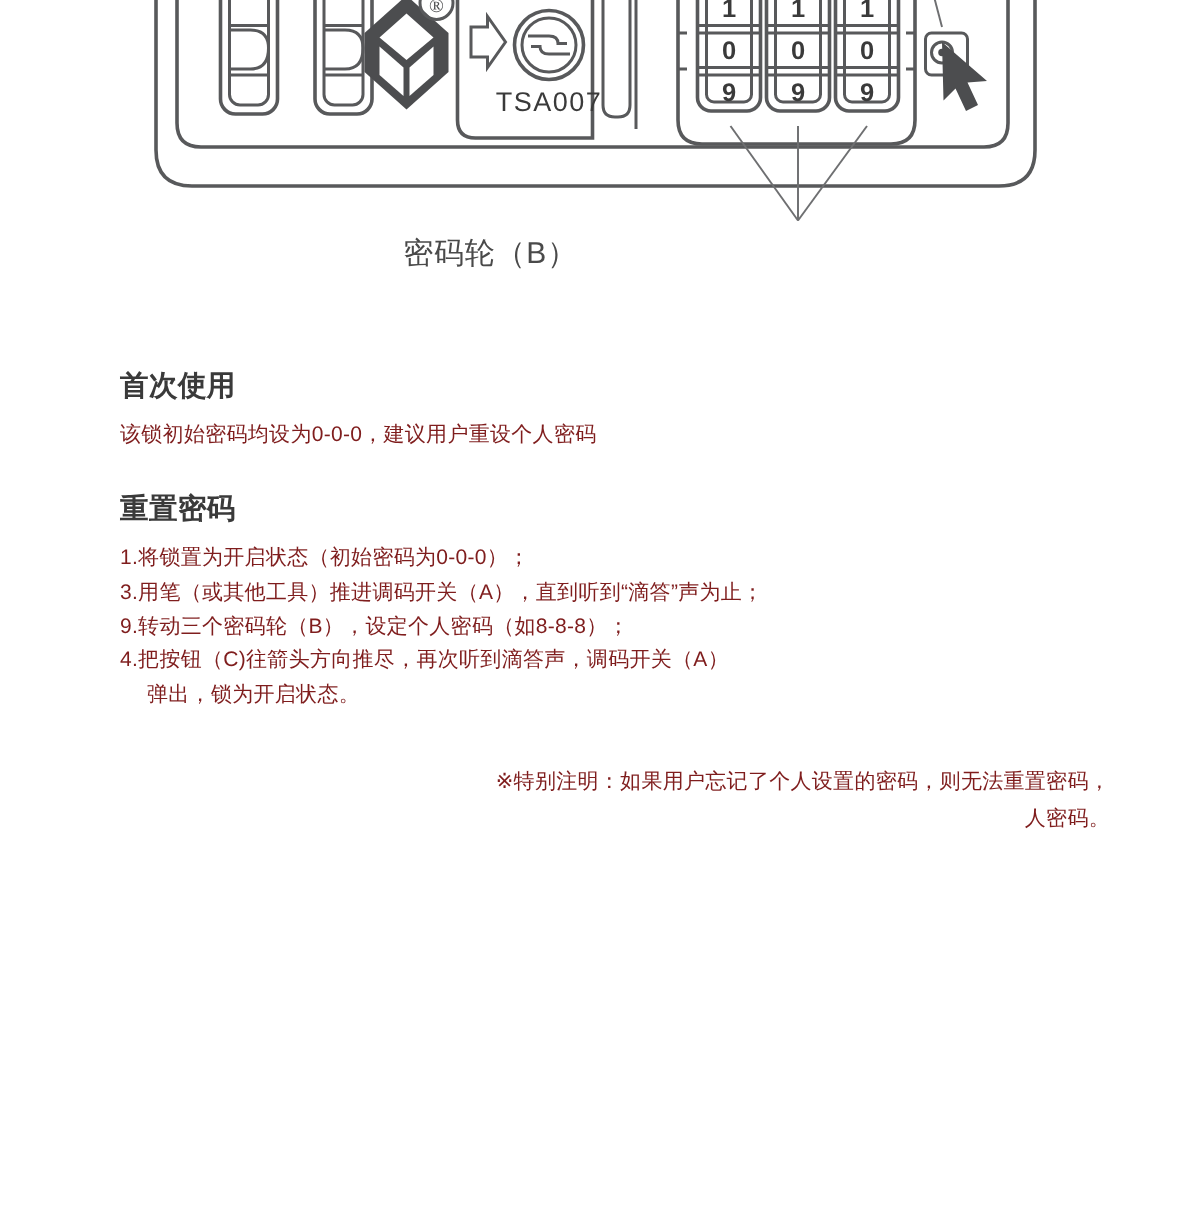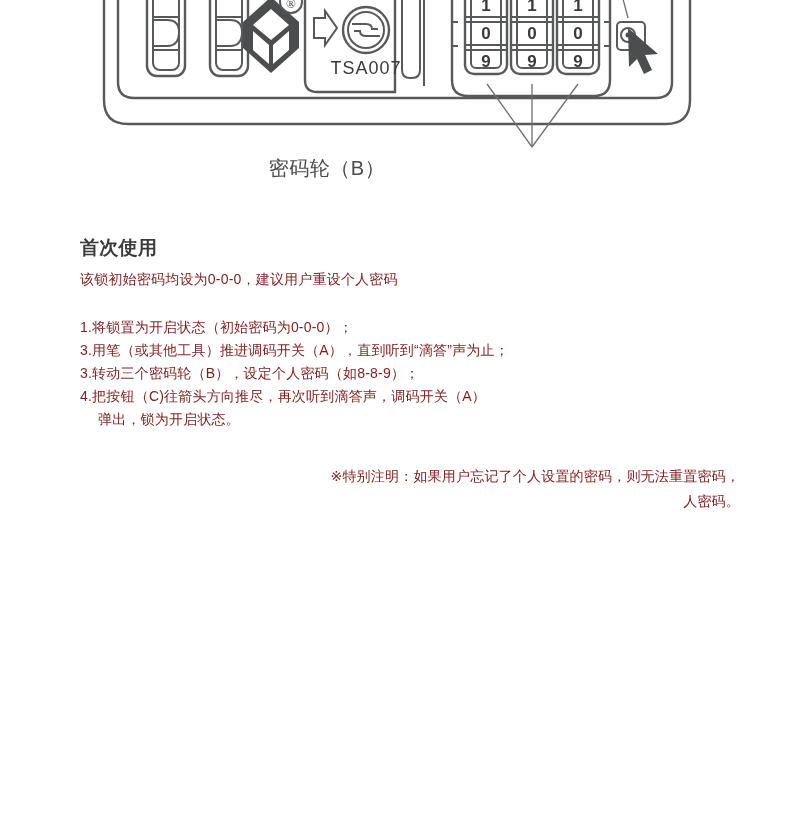--- a/index.html
+++ b/index.html
@@ -39,21 +39,21 @@
   }
 
   
   #instructions {
     position: absolute;
     left: 80px;
     top: 228px;
     width: 660px;
   }
   .section {
-    margin: 6px 0 26px 0;
+    margin: 16px 0 26px 0;
   }
   .section:last-child {
     margin-bottom: 0;
   }
   .section-heading {
     font-size: 19px;
     font-weight: bold;
     color: #3a3a3a;
     line-height: 1.45;
     margin: 0 0 6px 0;
@@ -204,23 +204,24 @@
 </div>
 
 <div id="instructions">
 
   <div class="section">
     <h3 class="section-heading">首次使用</h3>
     <p class="section-line">该锁初始密码均设为0-0-0，建议用户重设个人密码</p>
   </div>
 
   <div class="section">
+    <h3 class="section-heading">重置密码</h3>
     <p class="section-line">1.将锁置为开启状态（初始密码为0-0-0）；</p>
     <p class="section-line">3.用笔（或其他工具）推进调码开关（A），直到听到“滴答”声为止；</p>
-    <p class="section-line">3.转动三个密码轮（B），设定个人密码（如8-8-9）；</p>
+    <p class="section-line">9.转动三个密码轮（B），设定个人密码（如8-8-8）；</p>
     <p class="section-line">4.把按钮（C)往箭头方向推尽，再次听到滴答声，调码开关（A）</p>
     <p class="section-line indent">弹出，锁为开启状态。</p>
   </div>
 
 
   <div class="section note">
     <p class="section-line">※特别注明：如果用户忘记了个人设置的密码，则无法重置密码，</p>
     <p class="section-line">人密码。</p>
   </div>
 

